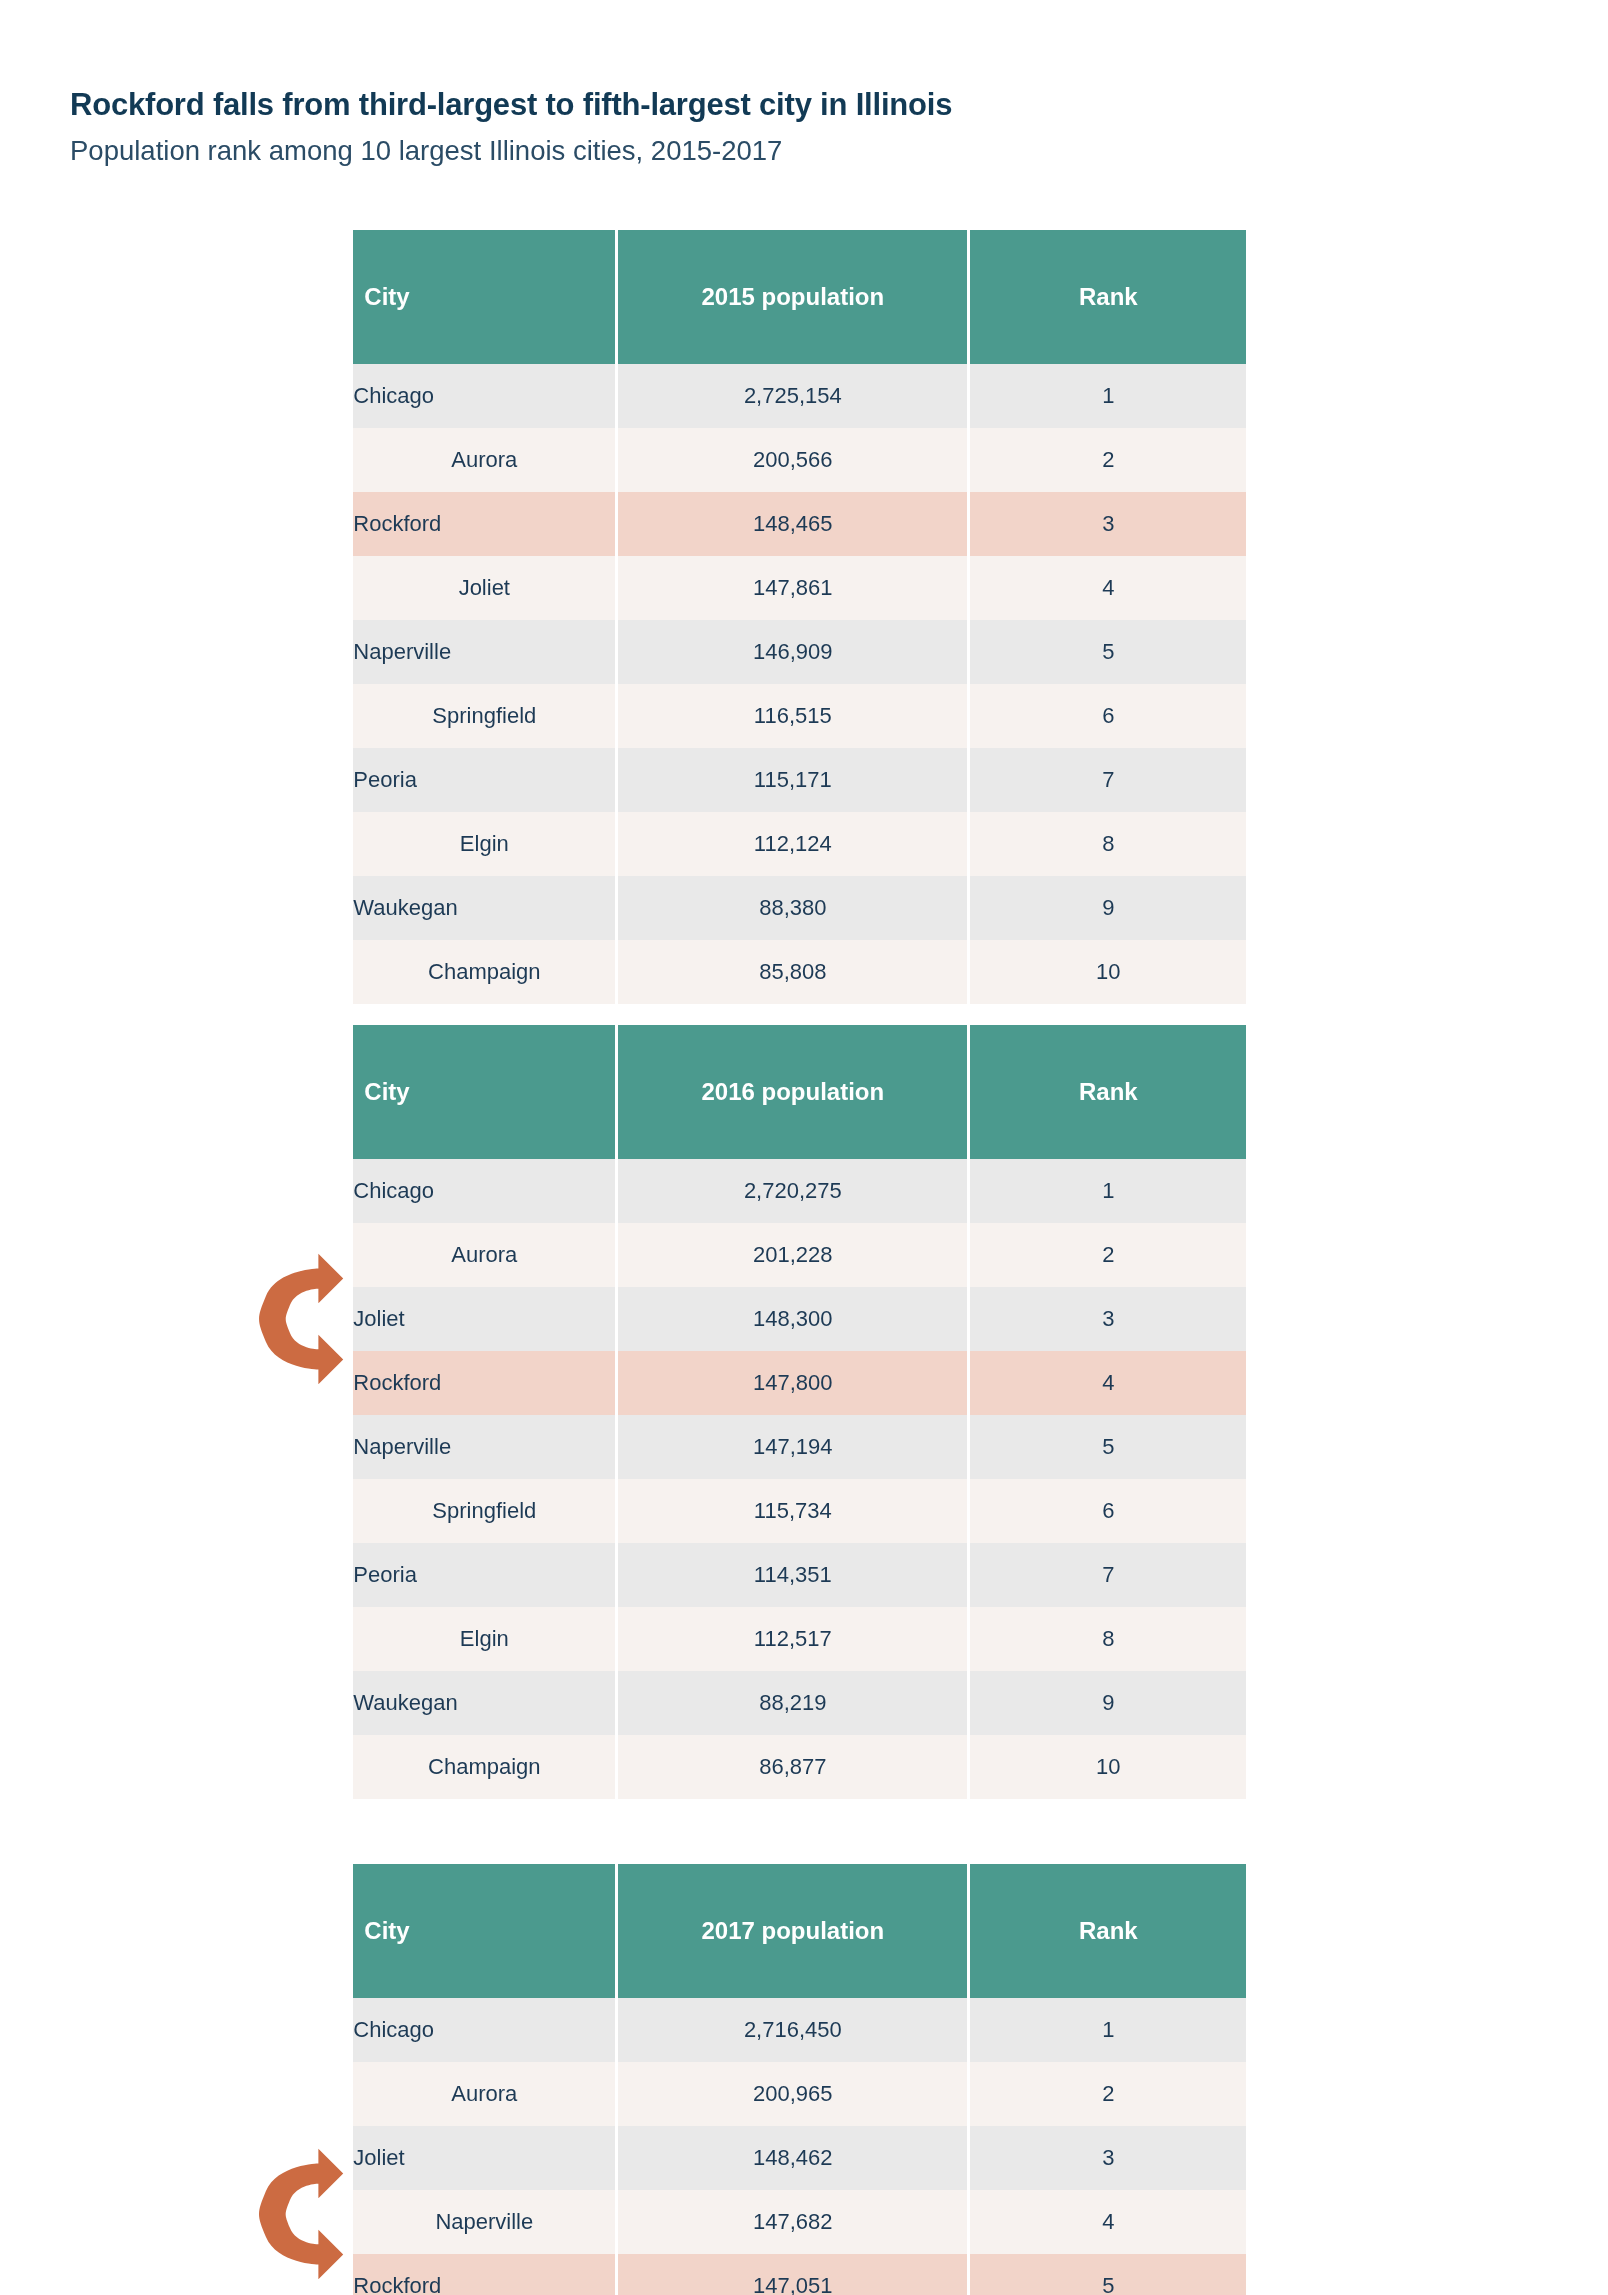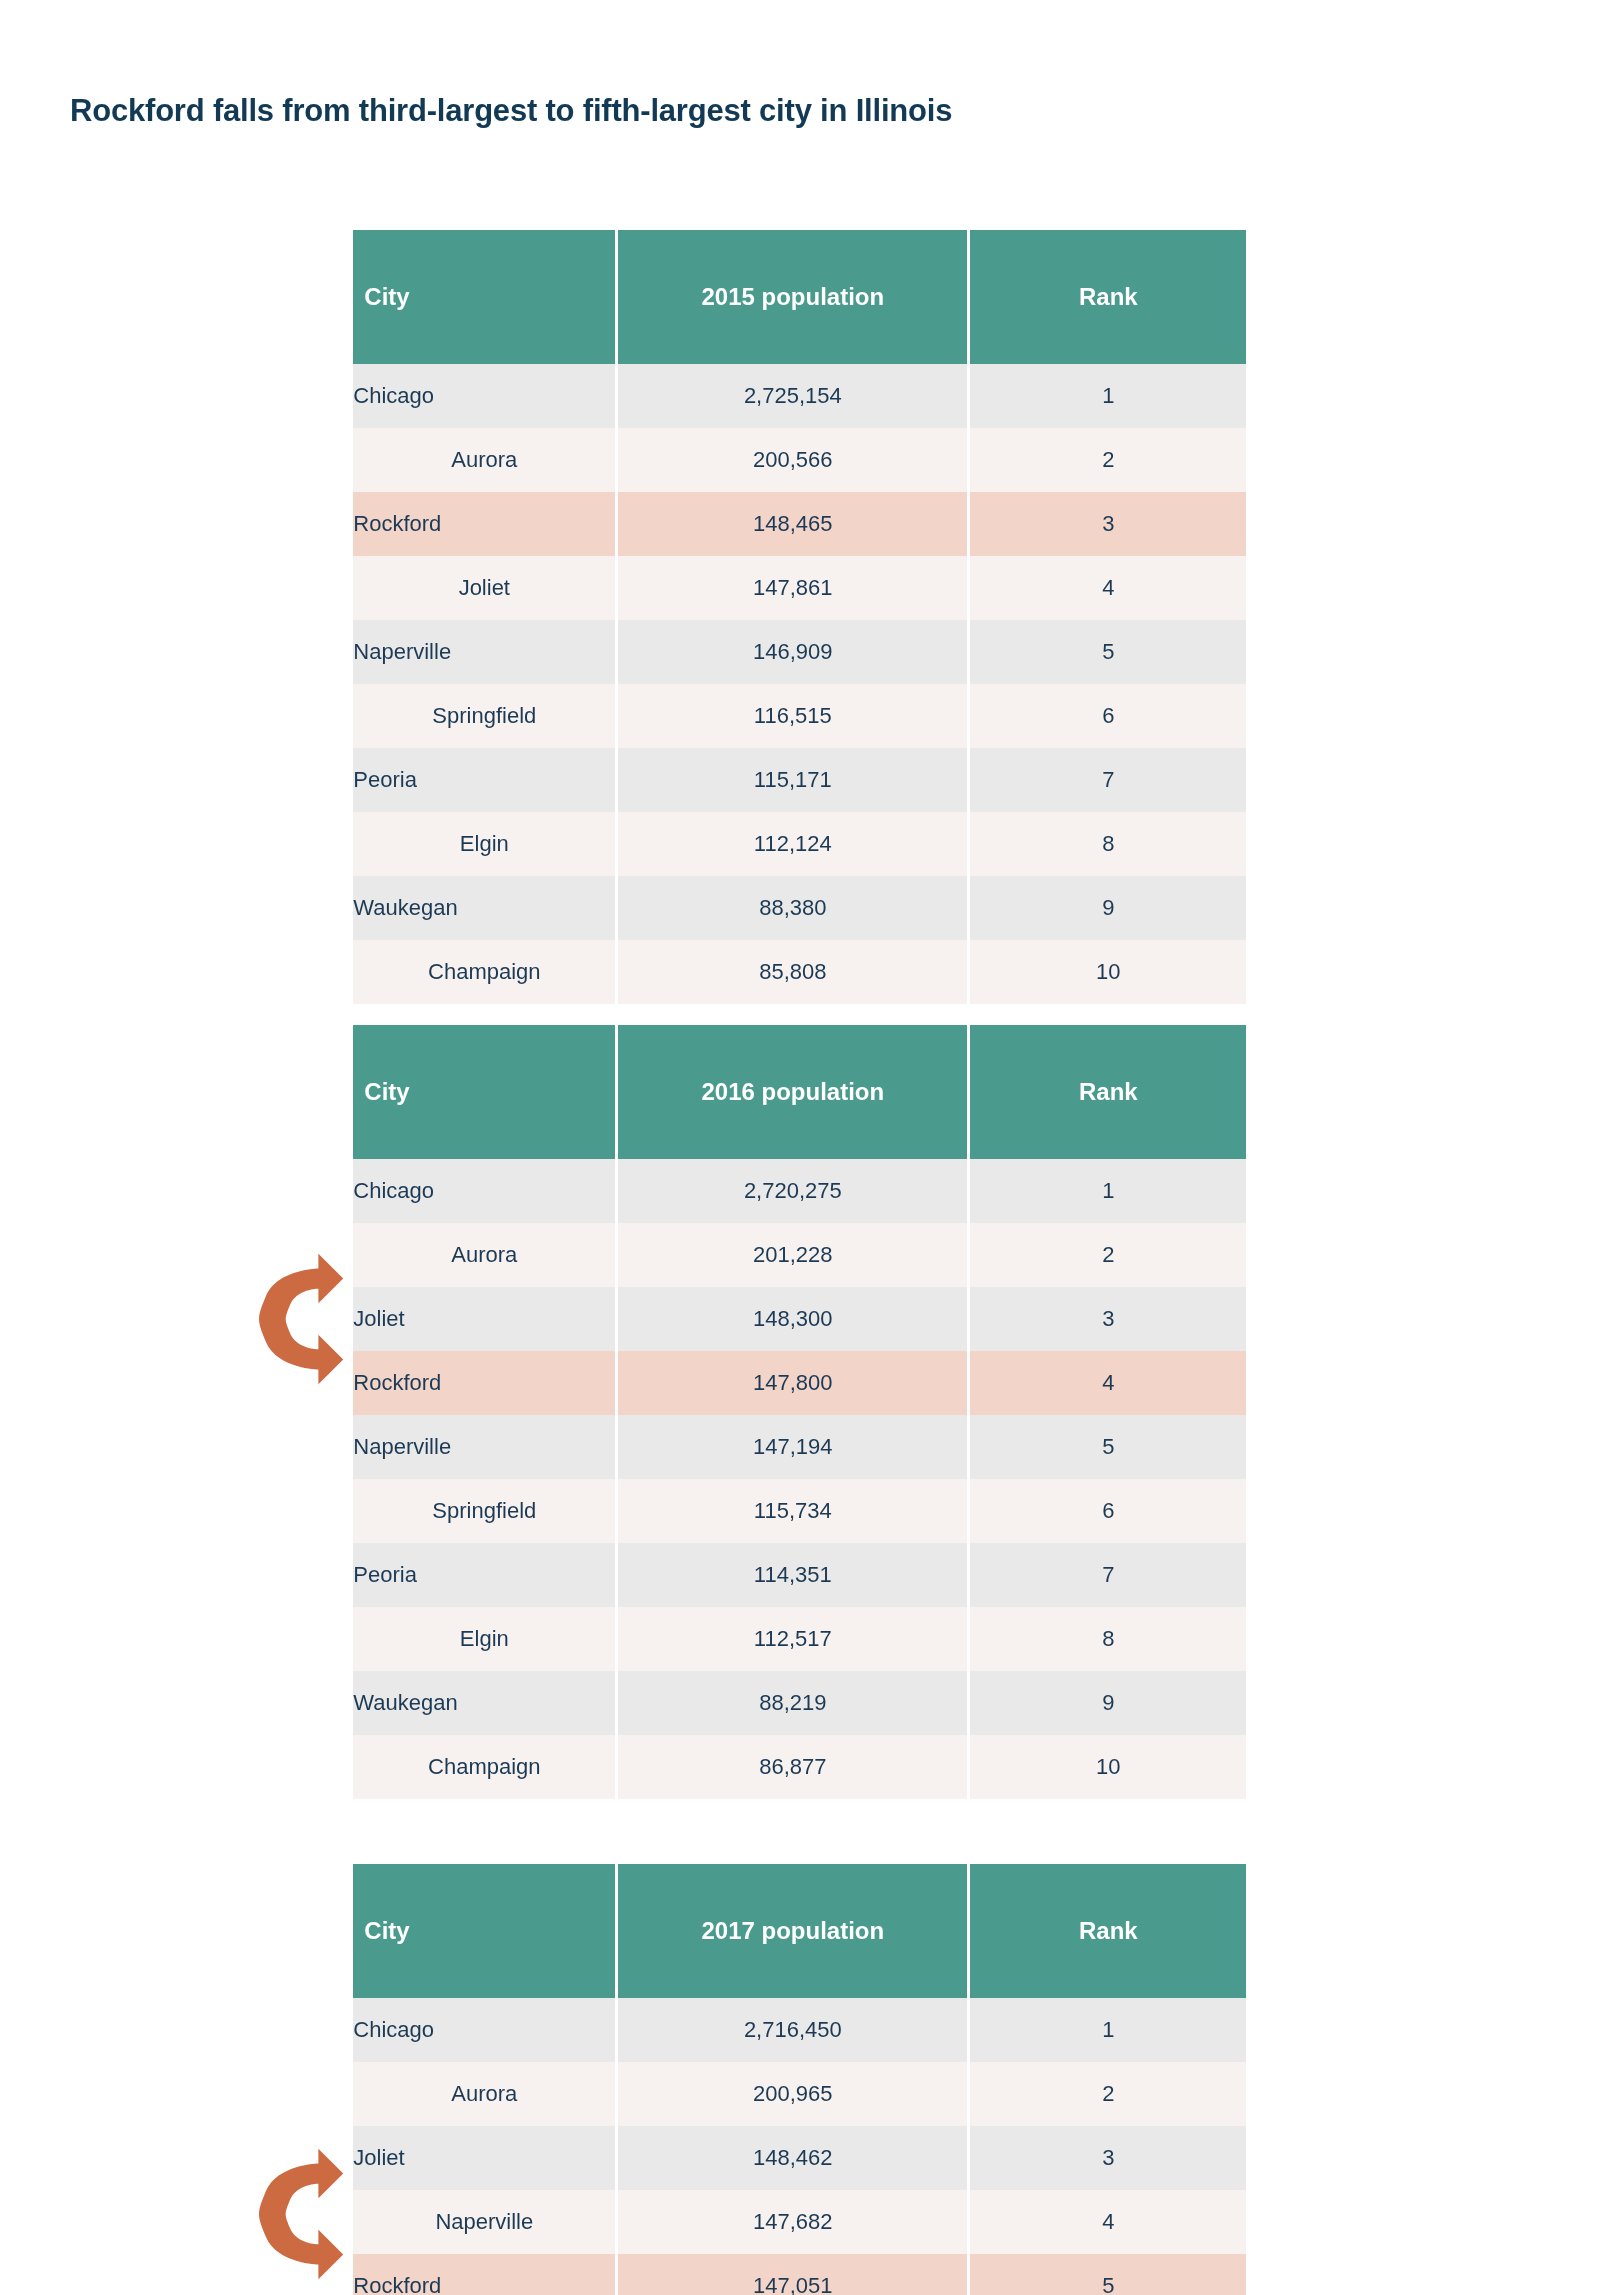--- a/index.html
+++ b/index.html
@@ -20,21 +20,21 @@
     position: relative;
     width: 1609px;
     height: 2936px;
     background: #ffffff;
   }
 
   
   .header {
     position: absolute;
     left: 70px;
-    top: 93px;
+    top: 87px;
     width: 1423px;
   }
   .title {
     font-size: 31px;
     font-weight: bold;
     letter-spacing: -0.2px;
     color: #123a55;
     line-height: 1.16;
     margin: 0 0 12px 0;
     white-space: nowrap;
@@ -117,20 +117,21 @@
   #arrow-2017 { left: 241px; top: 2145px; }
   .swap-arrow svg { display: block; width: 100%; height: 100%; }
 </style>
 </head>
 <body>
 
 <div class="page">
 
   <div class="header">
     <h1 class="title">Rockford falls from third-largest to fifth-largest city in Illinois</h1>
+    <h2 class="subtitle">Population rank among 10 largest Illinois cities, 2015-2017</h2>
   </div>
 
   <div class="tables-area">
 
     <div class="table-block" id="block-2015">
       <table class="poptable">
         <colgroup>
             <col class="c-city">
             <col class="c-pop">
             <col class="c-rank">

